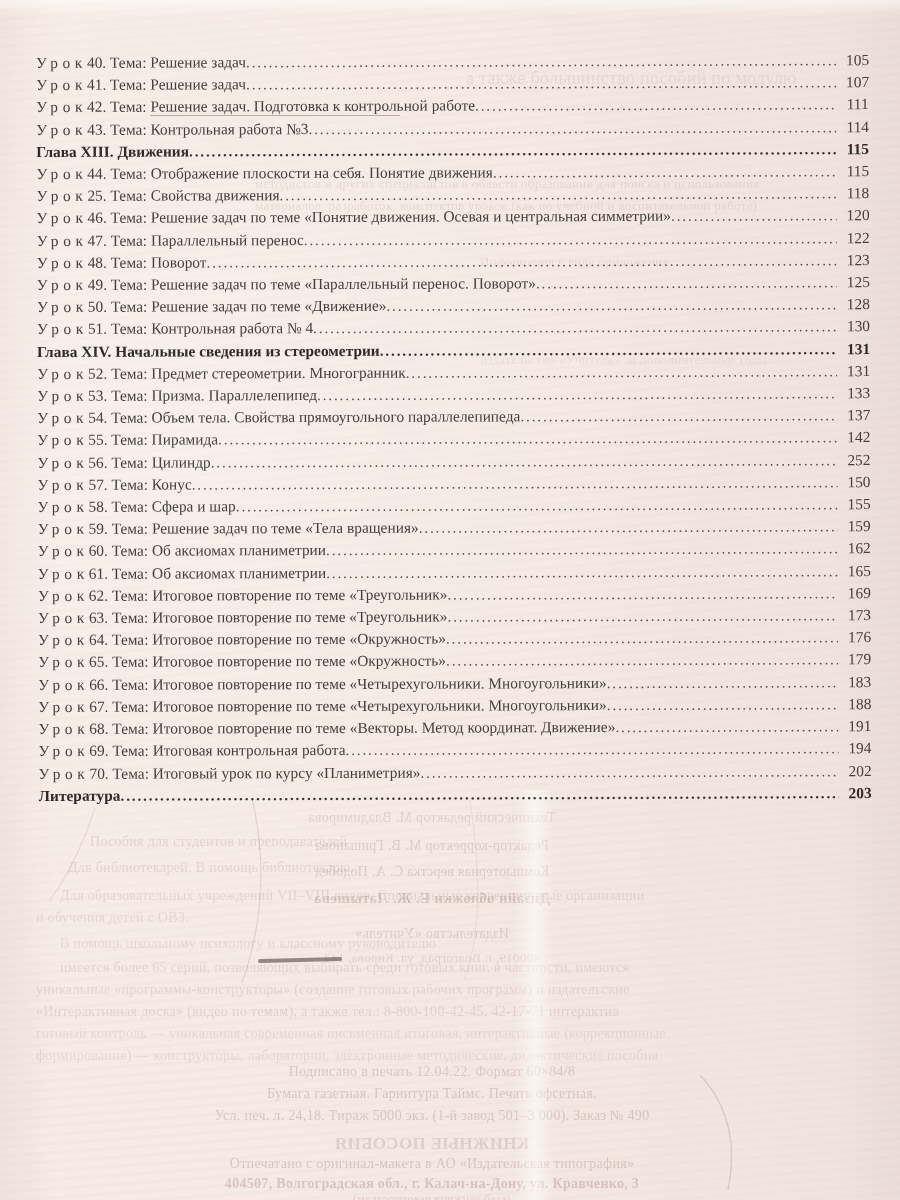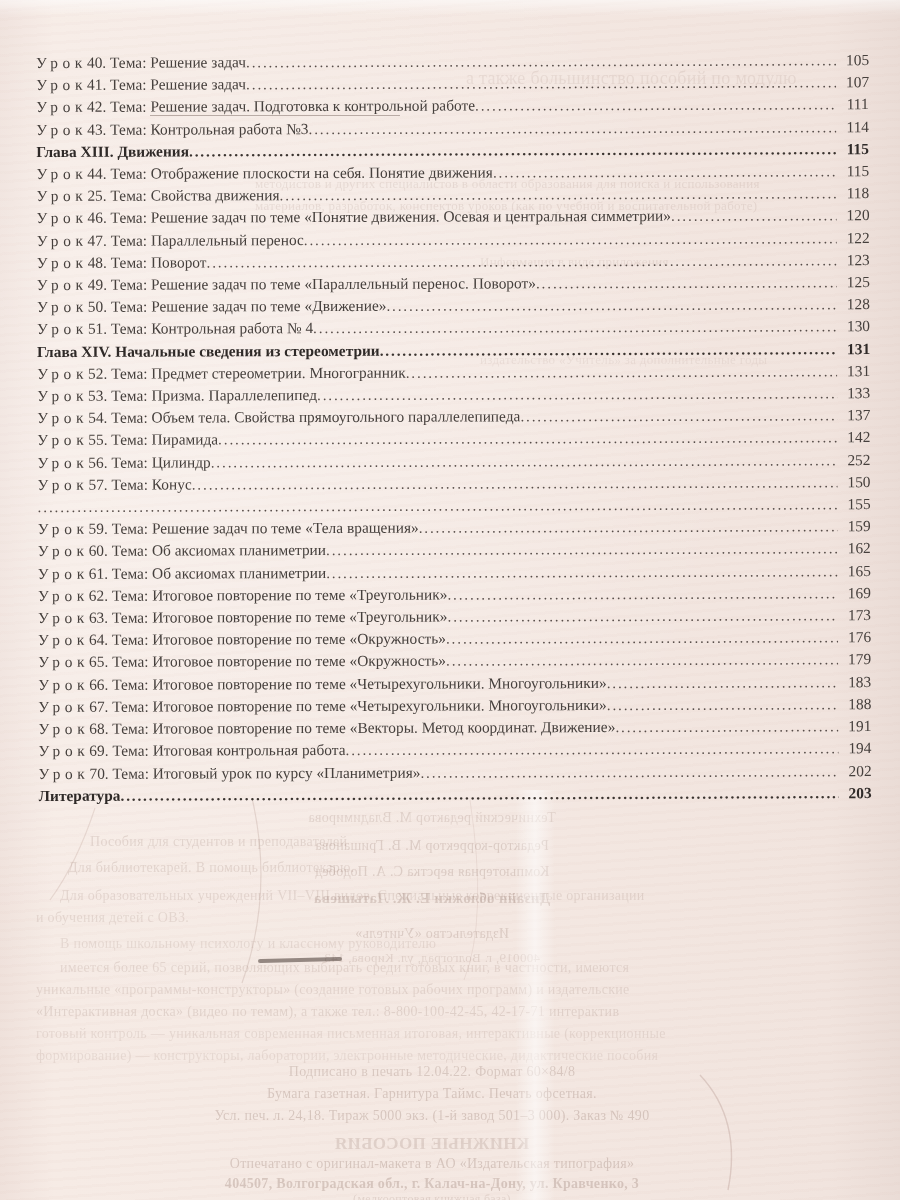--- a/index.html
+++ b/index.html
@@ -179,20 +179,21 @@
       <span class="t"><span class="word">Урок</span><span class="rest">56. Тема: Цилиндр</span></span>
       <span class="leader"></span>
       <span class="pnum">252</span>
     </div>
       <div class="row">
       <span class="t"><span class="word">Урок</span><span class="rest">57. Тема: Конус</span></span>
       <span class="leader"></span>
       <span class="pnum">150</span>
     </div>
       <div class="row">
+      <span class="t"><span class="word">Урок</span><span class="rest">58. Тема: Сфера и шар</span></span>
       <span class="leader"></span>
       <span class="pnum">155</span>
     </div>
       <div class="row">
       <span class="t"><span class="word">Урок</span><span class="rest">59. Тема: Решение задач по теме «Тела вращения»</span></span>
       <span class="leader"></span>
       <span class="pnum">159</span>
     </div>
       <div class="row">
       <span class="t"><span class="word">Урок</span><span class="rest">60. Тема: Об аксиомах планиметрии</span></span>

